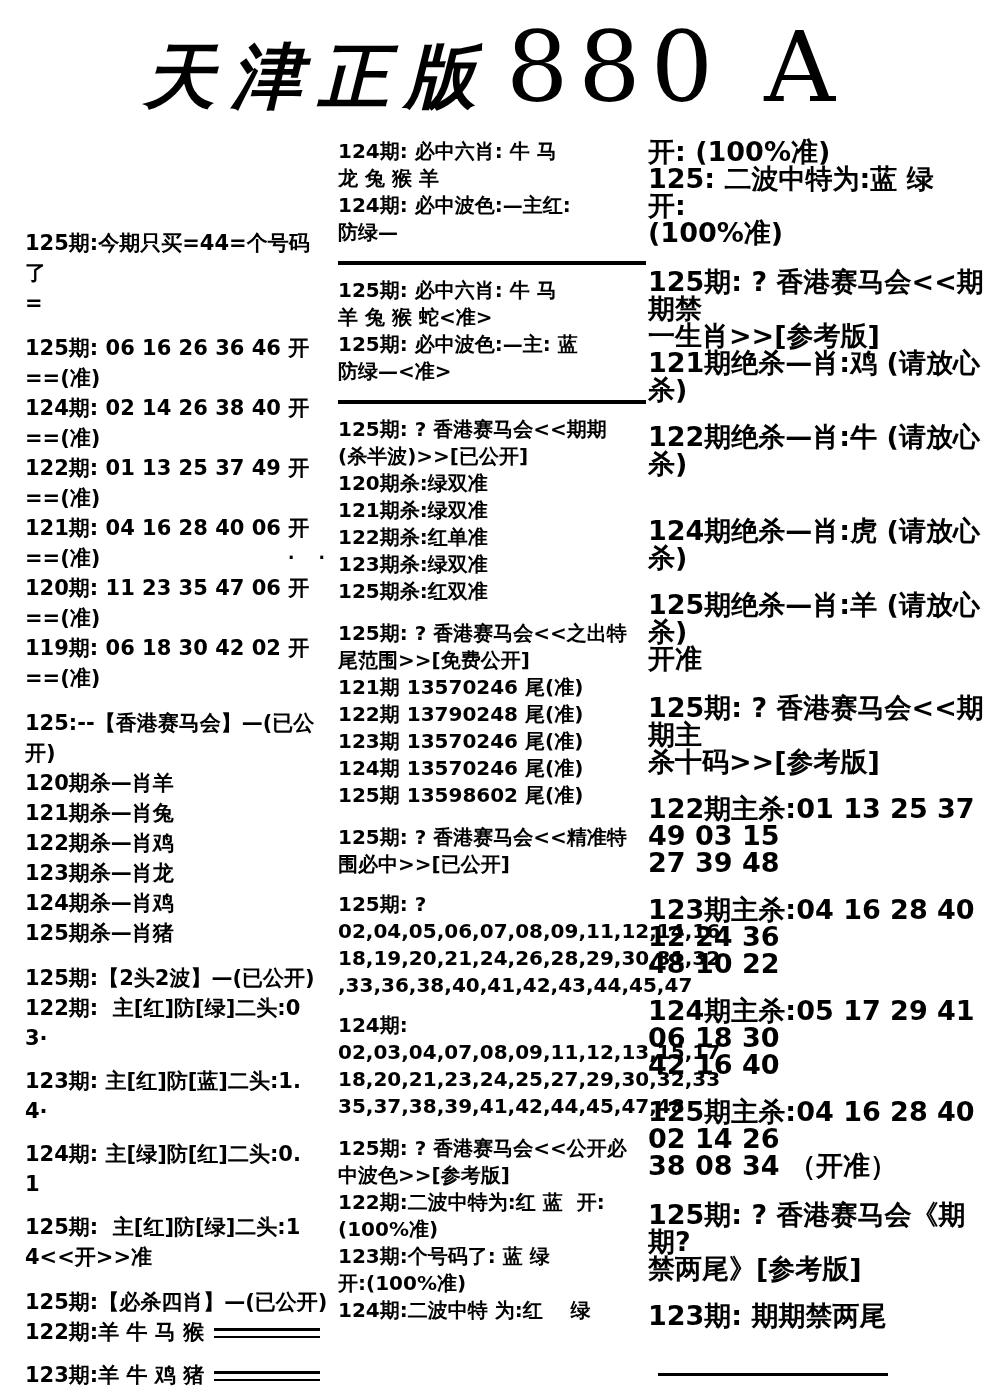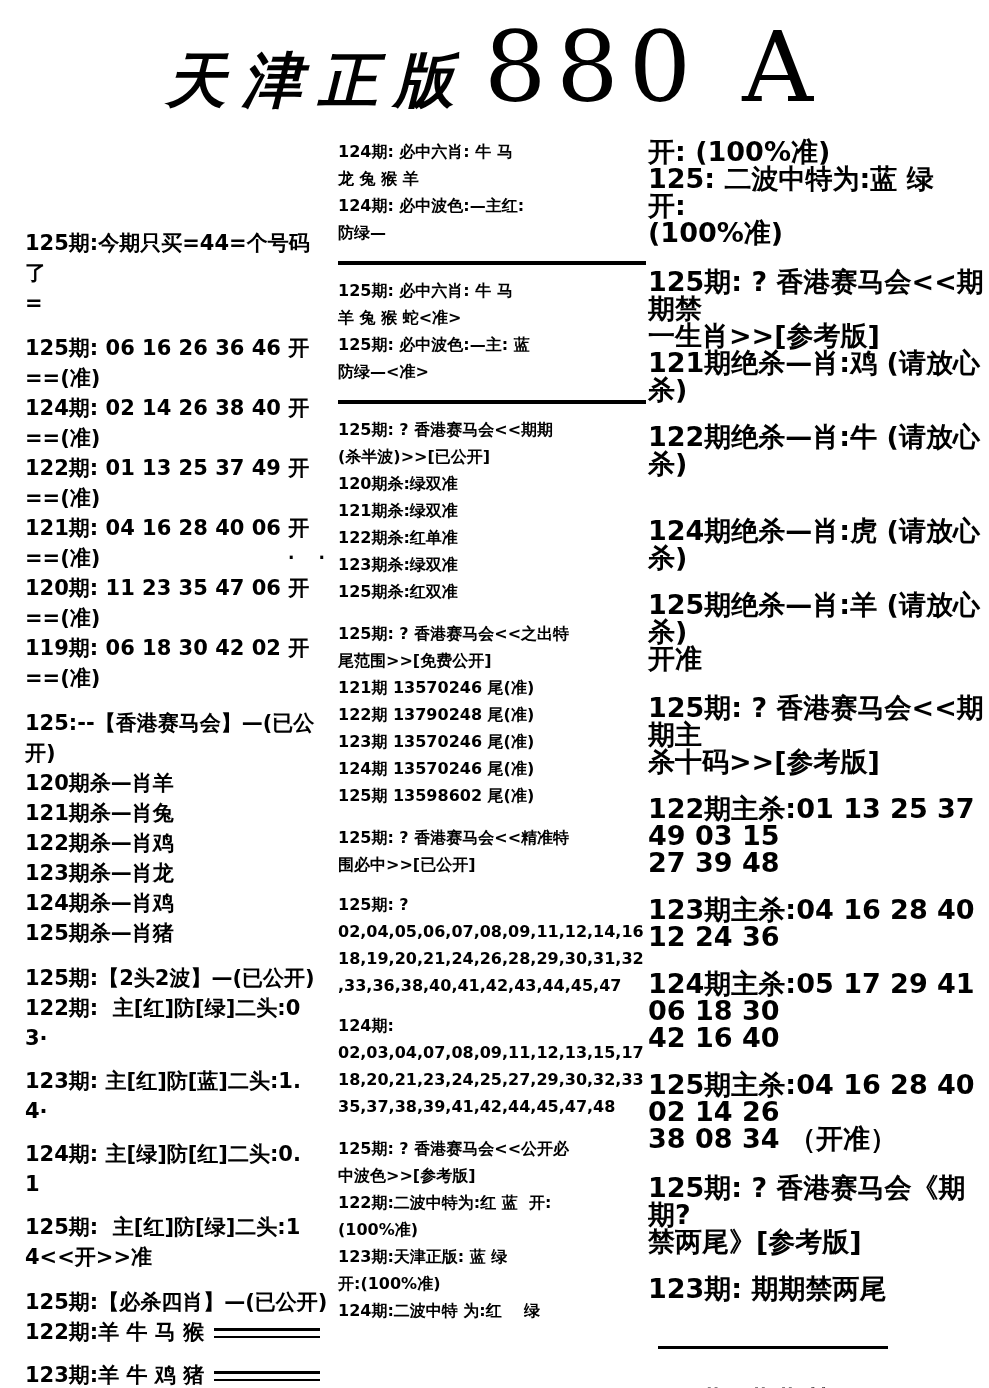--- a/index.html
+++ b/index.html
@@ -8,29 +8,29 @@
     background:#ffffff;color:#000;
     font-family:"DejaVu Sans","Liberation Sans",sans-serif;
   }
   .title{
     position:absolute;top:10px;left:0;width:100%;
     text-align:center;white-space:nowrap;
   }
   .title-cn{
     font-family:Liberation Sans, sans-serif;
     font-weight:bold;font-style:italic;
-    font-size:60px;letter-spacing:16px;
+    font-size:71px;letter-spacing:16px;
   }
   .title-num{
     font-family:"DejaVu Serif","Liberation Serif",serif;
     font-weight:normal;font-size:98px;letter-spacing:10px;margin-left:14px;
   }
   .col{position:absolute;font-weight:bold;}
   #column-left  {left:25px; top:228px;width:304px;font-size:21px;line-height:30px;}
-  #column-middle{left:338px;top:138px;width:308px;font-size:16px;line-height:27px;}
+  #column-middle{left:338px;top:138px;width:308px;font-size:20px;line-height:27px;}
   #column-right {left:648px;top:138px;width:338px;font-size:27px;line-height:27px;}
   .block{margin-bottom:15px;}
   #column-right .block{margin-bottom:22px;}
   .line{white-space:pre-wrap;}
   .gap{height:13px;}
   #column-right .gap{height:20px;}
   .hr{border:0;}
   .hr-thick{border-top:4px solid #000;margin:4px 0 12px 0;width:100%;}
   .hr-single{border-top:3px solid #000;width:230px;margin:44px 0 38px 10px;}
   .hr-double{border-top:2px solid #000;border-bottom:2px solid #000;height:4px;width:228px;margin:28px 0 0 0;}
@@ -138,21 +138,21 @@
       <div class="line">124期:</div>
       <div class="line">02,03,04,07,08,09,11,12,13,15,17</div>
       <div class="line">18,20,21,23,24,25,27,29,30,32,33</div>
       <div class="line">35,37,38,39,41,42,44,45,47,48</div>
     </div>
     <div class="block">
       <div class="line">125期: ? 香港赛马会&lt;&lt;公开必</div>
       <div class="line">中波色&gt;&gt;[参考版]</div>
       <div class="line">122期:二波中特为:红 蓝  开:</div>
       <div class="line">(100%准)</div>
-      <div class="line">123期:天津正版: 蓝 绿</div>
+      <div class="line">123期:个号码了: 蓝 绿</div>
       <div class="line">开:(100%准)</div>
       <div class="line">124期:二波中特 为:红    绿</div>
     </div>
   </div>
 <div id="column-right" class="col">
     <div class="block">
       <div class="line">开: (100%准)</div>
       <div class="line">125: 二波中特为:蓝 绿   开:</div>
       <div class="line">(100%准)</div>
     </div>
@@ -170,20 +170,21 @@
       <div class="line">开准</div>
     </div>
     <div class="block">
       <div class="line">125期: ? 香港赛马会&lt;&lt;期期主</div>
       <div class="line">杀十码&gt;&gt;[参考版]</div>
       <div class="gap"></div>
       <div class="line">122期主杀:01 13 25 37 49 03 15</div>
       <div class="line">27 39 48</div>
       <div class="gap"></div>
       <div class="line">123期主杀:04 16 28 40 12 24 36</div>
+      <div class="line">48 10 22</div>
       <div class="gap"></div>
       <div class="line">124期主杀:05 17 29 41 06 18 30</div>
       <div class="line">42 16 40</div>
       <div class="gap"></div>
       <div class="line">125期主杀:04 16 28 40 02 14 26</div>
       <div class="line">38 08 34 （开准）</div>
     </div>
     <div class="block">
       <div class="line">125期: ? 香港赛马会《期期?</div>
       <div class="line">禁两尾》[参考版]</div>

